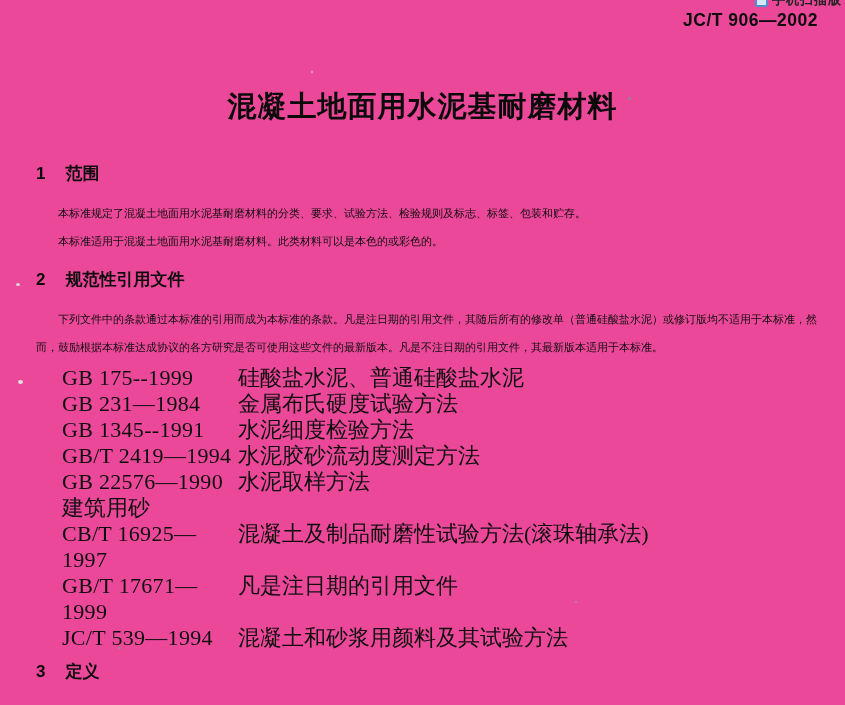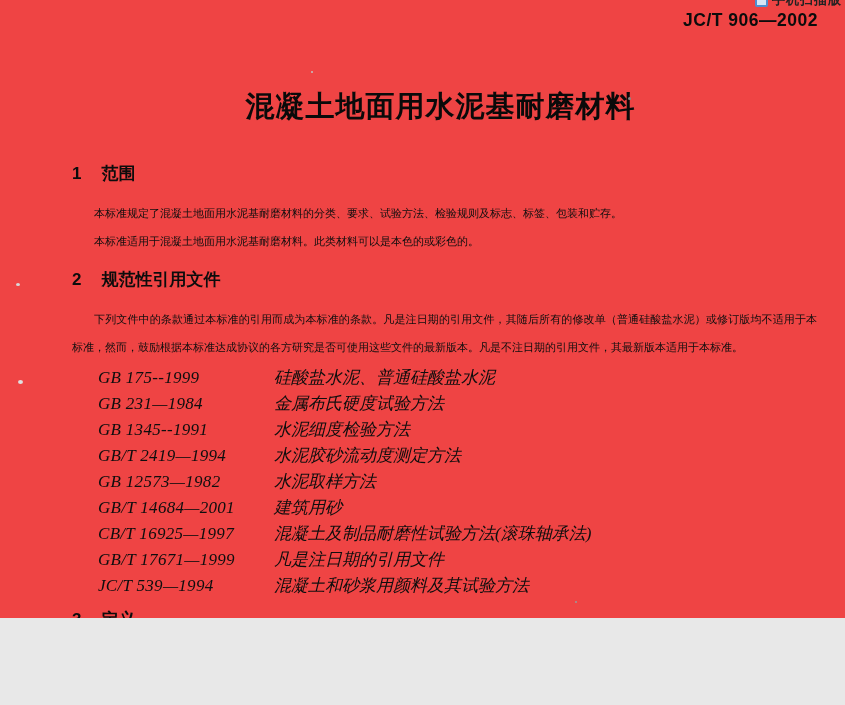--- a/index.html
+++ b/index.html
@@ -1,25 +1,24 @@
 <!DOCTYPE html>
 <html><head>
 <meta charset="utf-8">
 <style>
   * { margin: 0; padding: 0; box-sizing: border-box; }
   html, body { background: #e8e8e8; }
   .page {
     position: relative;
     width: 845px;
-    height: 618px;
-    background: #ef4444;
+    height: 705px;
+    background: #ec4899;
     overflow: hidden;
     color: #111;
     font-family: "Liberation Serif", "DejaVu Serif", serif;
-    padding-left: 36px;
   }
   
   .badge {
     position: absolute;
     top: 0;
     right: 3px;
     height: 9px;
     overflow: hidden;
     z-index: 5;
   }
@@ -87,23 +86,22 @@
     color: #0e0e0e;
   }
   .para + .para { margin-top: 0; }
   .refs {
     margin-top: 4px;
     padding-left: 26px;
   }
   .ref-row {
     display: flex;
     line-height: 26px;
-    font-size: 17px;
+    font-size: 22px;
     color: #0e0e0e;
-    font-style: italic;
   }
   .ref-code {
     flex: none;
     width: 176px;
     font-family: "Liberation Serif", "DejaVu Serif", serif;
     letter-spacing: 0.3px;
   }
   .ref-title { flex: 1; }
   
   .speck {
@@ -158,25 +156,24 @@
       </div>
       <div class="ref-row">
         <span class="ref-code">GB 1345--1991</span>
         <span class="ref-title">水泥细度检验方法</span>
       </div>
       <div class="ref-row">
         <span class="ref-code">GB/T 2419—1994</span>
         <span class="ref-title">水泥胶砂流动度测定方法</span>
       </div>
       <div class="ref-row">
-        <span class="ref-code">GB 12573—1982</span>
+        <span class="ref-code">GB 22576—1990</span>
         <span class="ref-title">水泥取样方法</span>
       </div>
       <div class="ref-row">
-        <span class="ref-code">GB/T 14684—2001</span>
         <span class="ref-title">建筑用砂</span>
       </div>
       <div class="ref-row">
         <span class="ref-code">CB/T 16925—1997</span>
         <span class="ref-title">混凝土及制品耐磨性试验方法(滚珠轴承法)</span>
       </div>
       <div class="ref-row">
         <span class="ref-code">GB/T 17671—1999</span>
         <span class="ref-title">凡是注日期的引用文件</span>
       </div>

